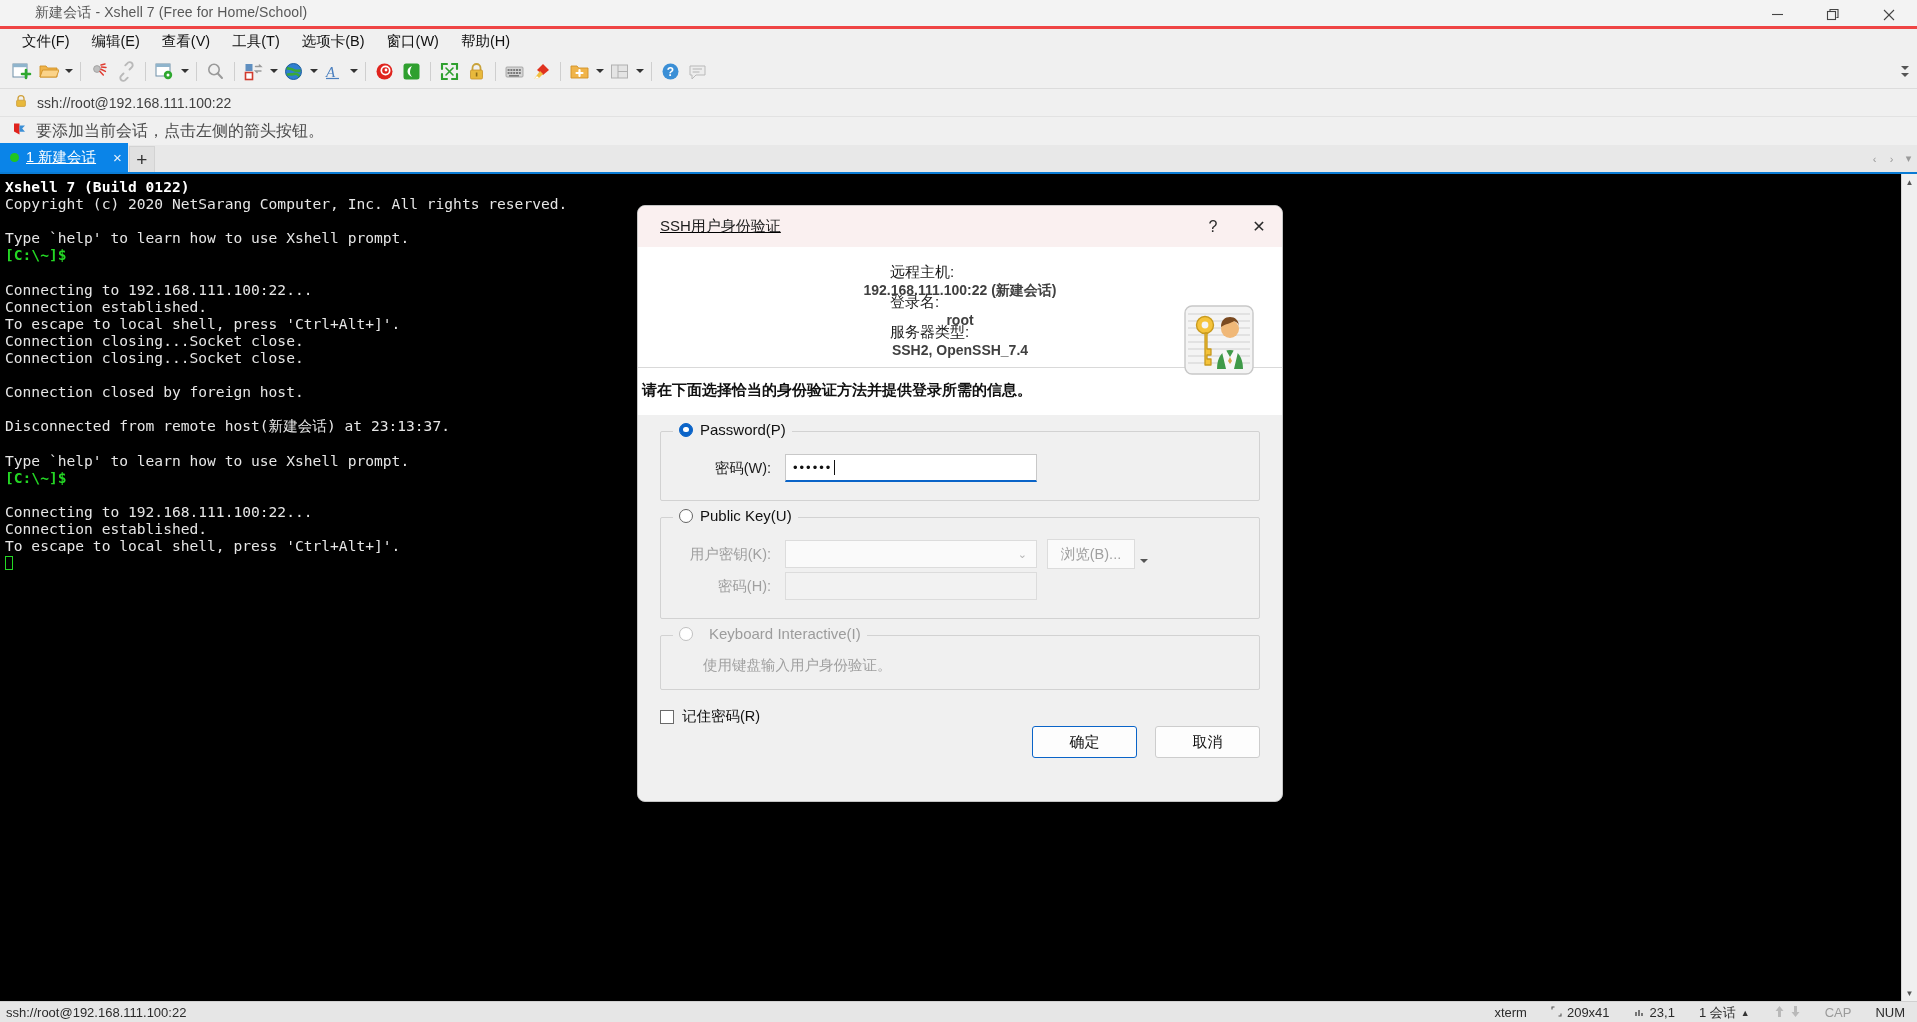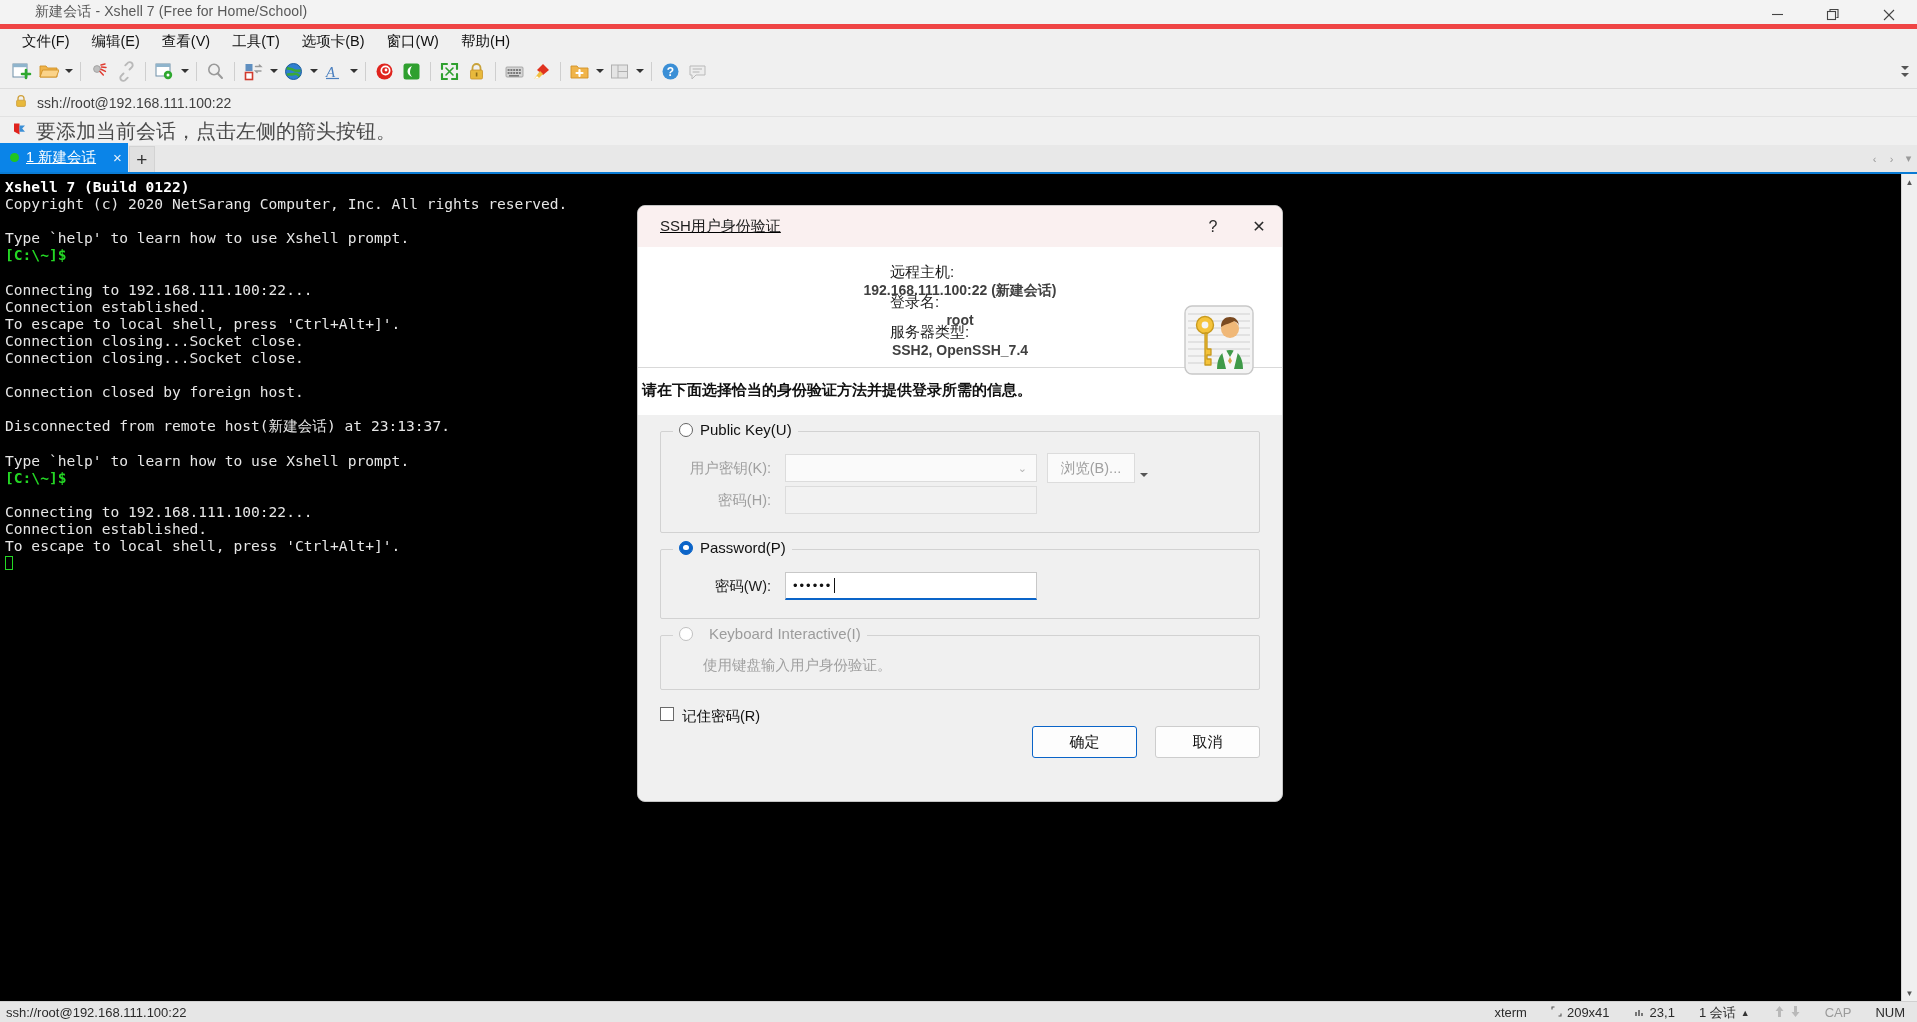--- a/index.html
+++ b/index.html
@@ -10,21 +10,21 @@
     font-size:15px;
     background:#f0f0f0;
     overflow:hidden;
     -webkit-font-smoothing:antialiased;
   }
 
   
   .titlebar{
     height:29px; background:#f3f3f3;
     display:flex; align-items:center;
-    border-bottom:5px solid #ef4444;
+    border-bottom:3px solid #ef4444;
     position:relative;
   }
   .app-icon{
     width:18px;height:18px;margin-left:9px;margin-right:8px;
     position:relative;flex:none;
   }
   .app-icon .spiral{
     width:17px;height:17px;border-radius:50%;
     background:radial-gradient(circle at 58% 42%, #fff 0 2px, #e03c31 2px 4px, #fff 4px 5.5px, #d32a1f 5.5px 8.5px);
     box-shadow:inset 0 0 0 1px #c9261c;
@@ -77,21 +77,21 @@
     height:28px;background:#f0f0f0;display:flex;align-items:center;
     padding-left:14px; border-bottom:1px solid #e2e2e2;
   }
   .addr-text{ font-size:14px;color:#3f3f3f;margin-left:9px; }
   .addr-right{ margin-left:auto;display:flex;align-items:center;padding-right:6px;}
 
   
   .noticebar{
     height:28px;background:#f0f0f0;display:flex;align-items:center;padding-left:12px;
   }
-  .notice-text{ font-size:20px;color:#4a4a4a;margin-left:9px; }
+  .notice-text{ font-size:16px;color:#4a4a4a;margin-left:9px; }
 
   
   .tabstrip{
     height:29px;background:#e8e8e8;display:flex;align-items:flex-end;position:relative;
     border-bottom:2px solid #0a7bd4;
   }
   .tab{
     height:29px;background:#0a84e8;display:flex;align-items:center;
     padding:0 6px 0 10px; gap:7px; color:#fff; font-size:14.5px;white-space:nowrap;
   }
@@ -208,21 +208,21 @@
   }
   .browse-arrow{
     width:17px;height:30px;display:flex;align-items:flex-end;justify-content:center;padding-bottom:6px;
   }
   .browse-arrow:after{content:"";border-left:4px solid transparent;border-right:4px solid transparent;border-top:4px solid #555;}
   .flat-input{
     width:252px;height:28px;background:#f2f2f2;border:1px solid #dcdcdc;
   }
   .kbi-text{ font-size:14.5px;color:#a0a0a0;padding-left:26px; }
 
-  .remember-row{ display:flex;gap:8px;margin-top:17px; }
+  .remember-row{ display:flex;align-items:center;gap:8px;margin-top:17px; }
   .chk{ width:14px;height:14px;border:1.4px solid #6a6a6a;background:#fff;flex:none; }
   .remember-label{ font-size:14.5px;color:#111; }
 
   .dlg-actions{ display:flex;justify-content:flex-end;gap:18px;padding-bottom:18px; }
   .btn{
     width:105px;height:32px;display:flex;align-items:center;justify-content:center;
     font-size:15px;color:#111;background:#fdfdfd;border:1px solid #cdcdcd;border-radius:3px;
   }
   .btn.primary{ border:1.5px solid #0a64c8; }
 </style>
@@ -546,48 +546,48 @@
   </div>
 
   <div class="dlg-sep"></div>
 
   <div class="dlg-hint">请在下面选择恰当的身份验证方法并提供登录所需的信息。</div>
 
   <div class="dlg-main">
 
     <div class="group">
       <div class="group-legend">
+        <span class="radio sel"></span>
+        <span>Password(P)</span>
+      </div>
+      <div class="field-row">
+        <span class="field-label">密码(W):</span>
+        <span class="pw-input">
+          <span>••••••</span>
+            <span class="caret"></span>
+        </span>
+      </div>
+    </div>
+
+    <div class="group">
+      <div class="group-legend">
         <span class="radio"></span>
         <span>Public Key(U)</span>
       </div>
       <div class="field-row">
         <span class="field-label dim">用户密钥(K):</span>
         <span class="combo">
           <span class="chev">⌄</span>
         </span>
         <span class="browse-btn">浏览(B)...</span>
         <span class="browse-arrow"></span>
       </div>
       <div class="field-row">
         <span class="field-label dim">密码(H):</span>
         <span class="flat-input"></span>
-      </div>
-    </div>
-
-    <div class="group">
-      <div class="group-legend">
-        <span class="radio sel"></span>
-        <span>Password(P)</span>
-      </div>
-      <div class="field-row">
-        <span class="field-label">密码(W):</span>
-        <span class="pw-input">
-          <span>••••••</span>
-            <span class="caret"></span>
-        </span>
       </div>
     </div>
 
     <div class="group kbi">
       <div class="group-legend dim">
         <span class="radio dis"></span>
         <span>Keyboard Interactive(I)</span>
       </div>
       <div class="kbi-text">使用键盘输入用户身份验证。</div>
     </div>

